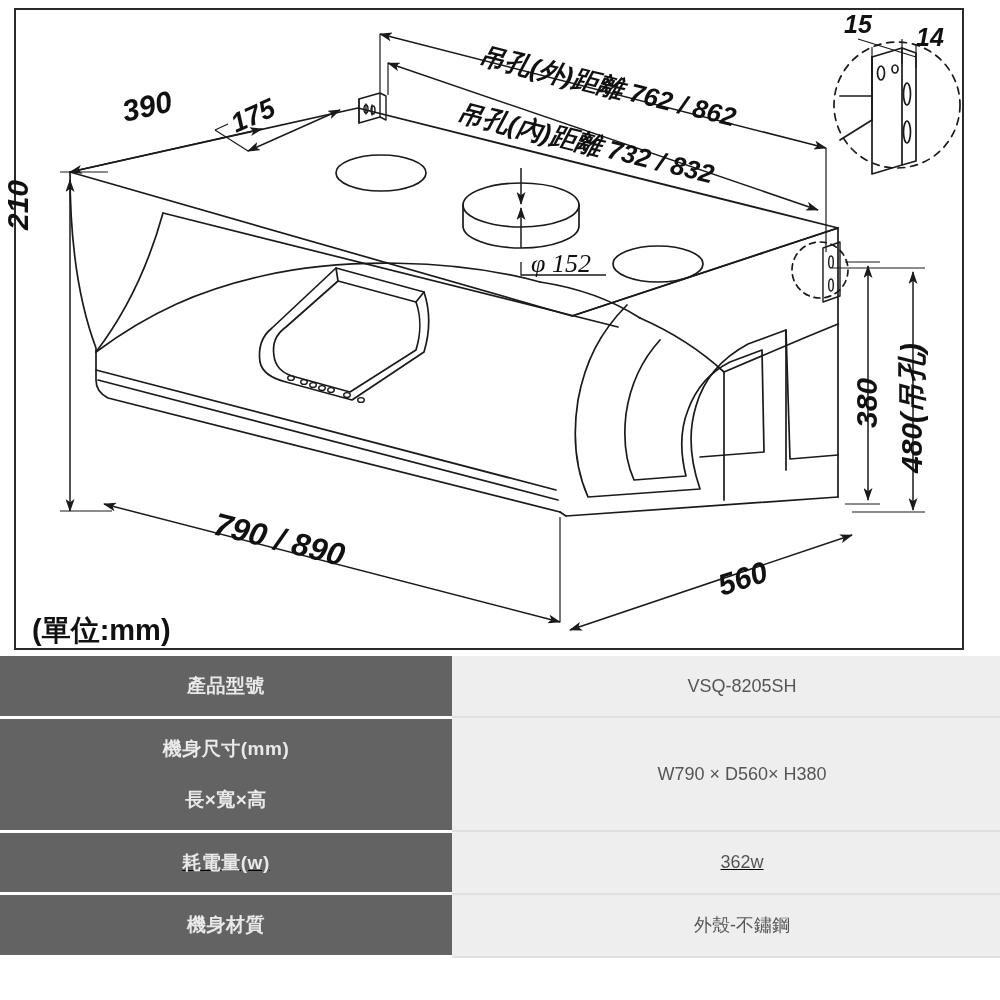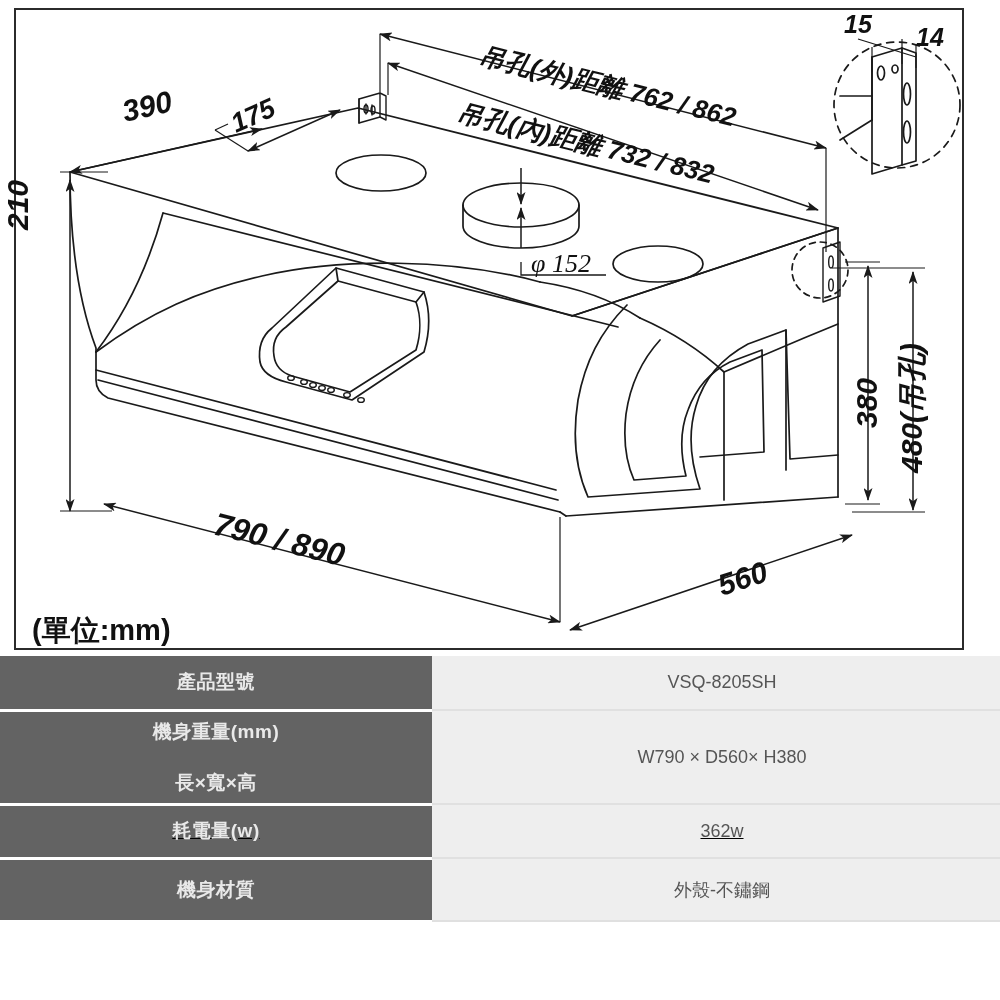--- a/index.html
+++ b/index.html
@@ -8,21 +8,21 @@
 
   
   #drawing{position:absolute;left:0;top:0;width:1000px;height:656px;}
   #drawing svg{position:absolute;left:0;top:0;}
 
   .frame{fill:none;stroke:#2b2b2b;stroke-width:2;}
 
   
   #spec-table{position:absolute;left:0;top:656px;width:1000px;
               border-collapse:collapse;table-layout:fixed;}
-  #spec-table td{padding:6px;vertical-align:middle;}
+  #spec-table td{padding:16px;vertical-align:middle;}
   .k-cell{width:420px;background:#636363;color:#e9e9e9;
           text-align:center;font-size:19px;font-weight:700;
           letter-spacing:.5px;line-height:1.45;
           border-bottom:3px solid #ffffff;}
   .v-cell{width:580px;background:#eeeeee;color:#555555;
           text-align:center;font-size:18px;font-weight:400;
           border-bottom:2px solid #e0e0e0;padding-left:150px;
           box-sizing:border-box;}
   .k-cell .sub{display:block;margin-top:24px;}
 </style>
@@ -210,21 +210,21 @@
       <tr style="height: 54px;">
         <td class="k-cell">
           <span>產品型號</span>
         </td>
         <td class="v-cell">
           <span>VSQ-8205SH</span>
         </td>
       </tr>
       <tr style="height: 65px;">
         <td class="k-cell">
-          <span>機身重量(mm)</span>
+          <span>機身尺寸(mm)</span>
           <span class="sub">長×寬×高</span>
         </td>
         <td class="v-cell">
           <span>W790 × D560× H380</span>
         </td>
       </tr>
       <tr style="height: 54px; text-decoration: underline;">
         <td class="k-cell">
           <span>耗電量(w)</span>
         </td>

